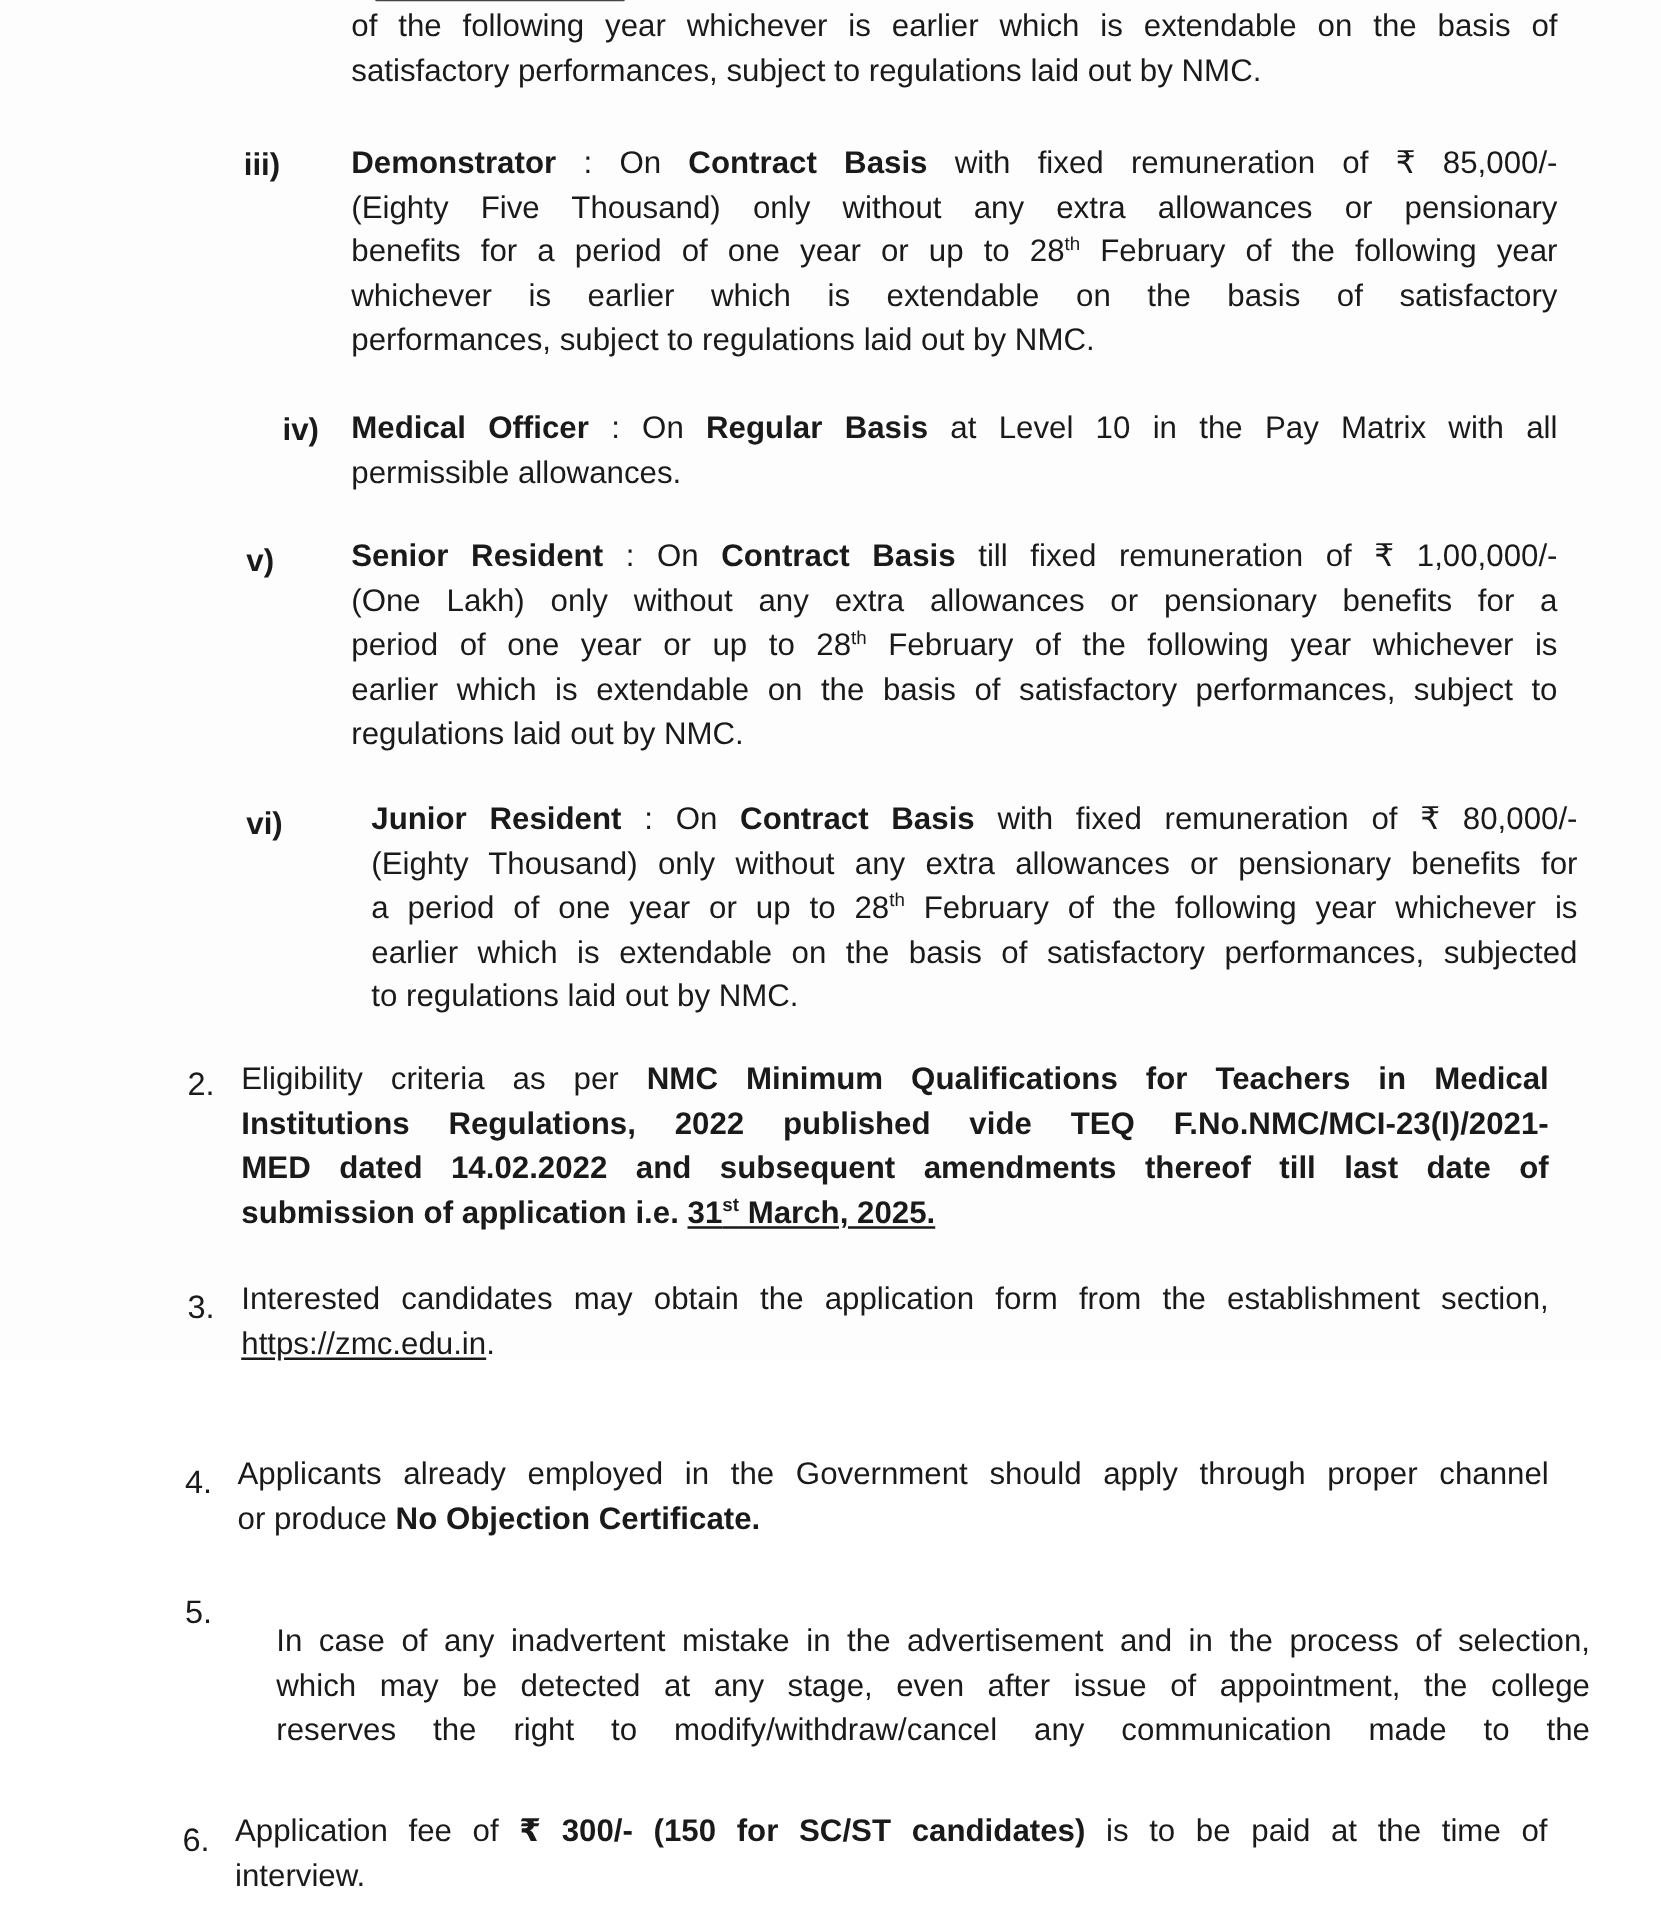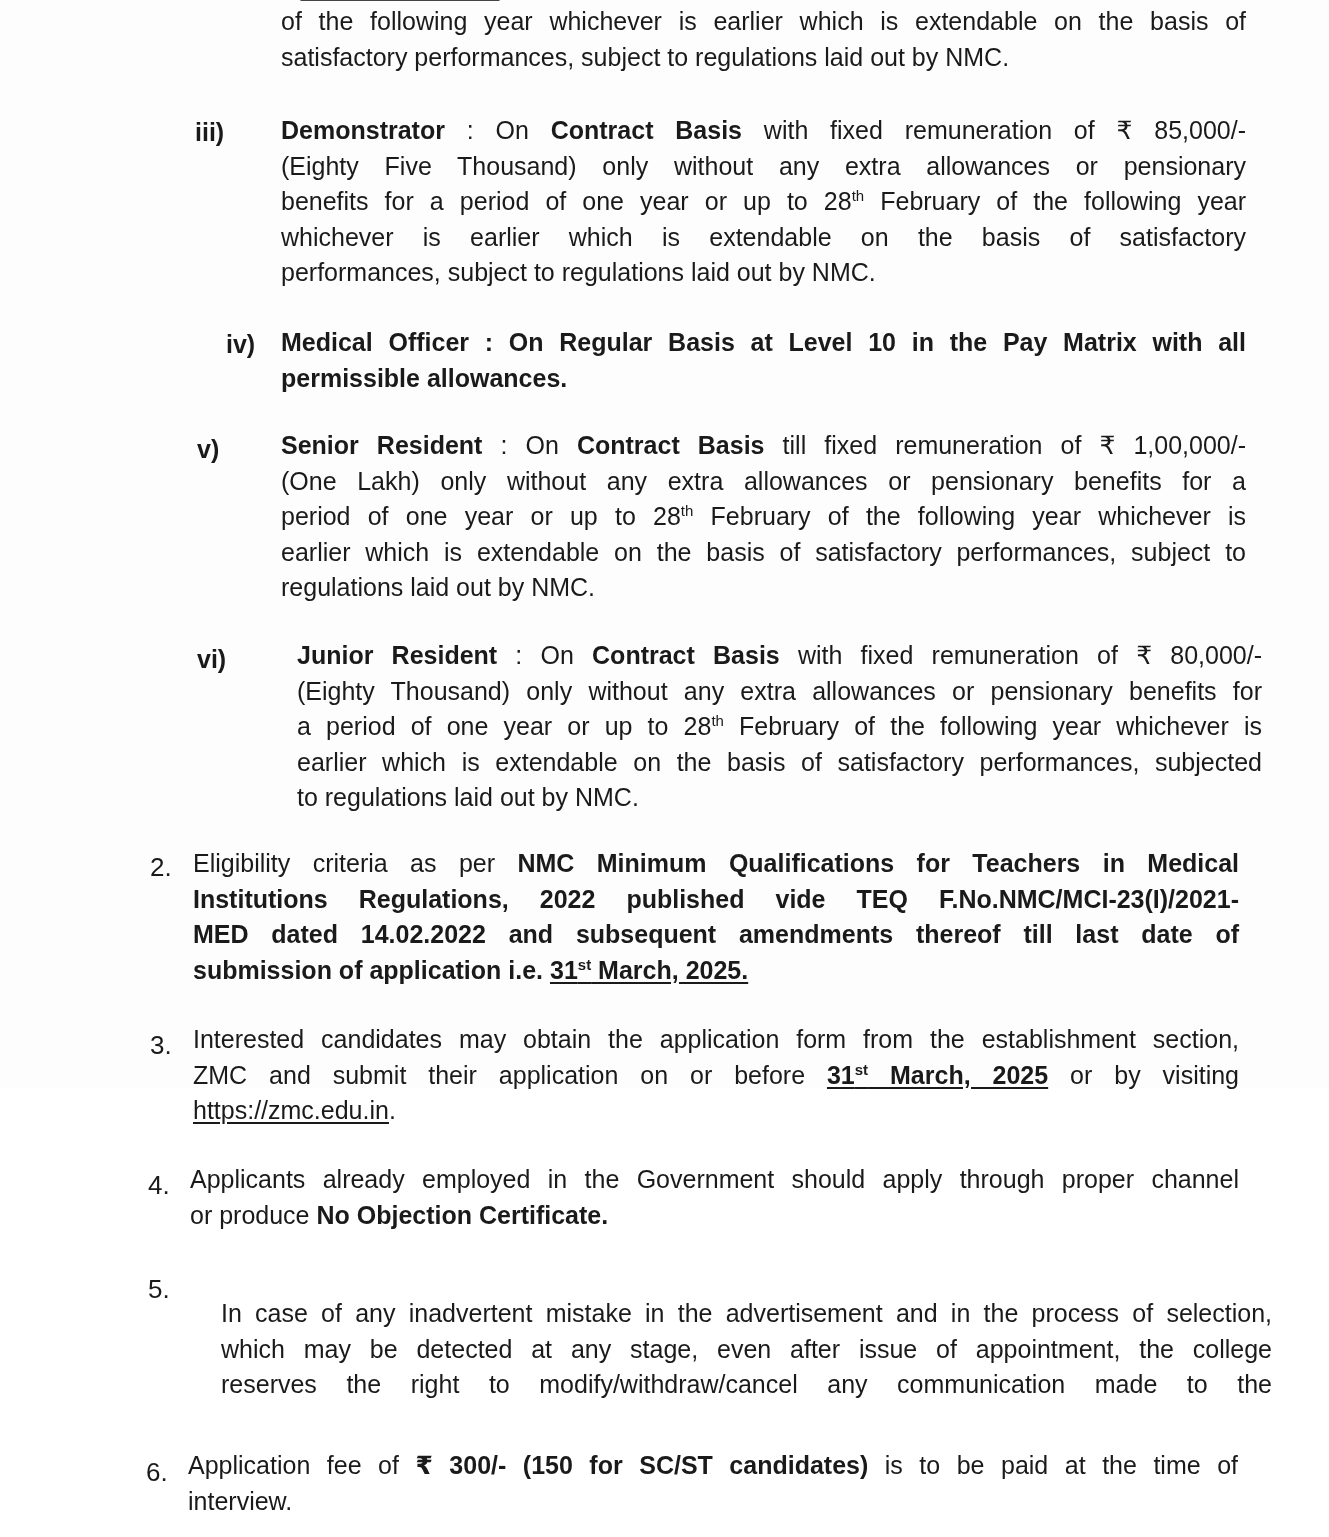--- a/index.html
+++ b/index.html
@@ -79,21 +79,21 @@
   <div class="marker" style="left:195px; top:115px;">iii)</div>
   <div class="text-block" style="top:113px;">
     <span class="ln"><b>Demonstrator</b><span> : On </span><b>Contract Basis</b><span> with fixed remuneration of ₹ 85,000/-</span></span>
     <span class="ln">(Eighty Five Thousand) only without any extra allowances or pensionary</span>
     <span class="ln"><span>benefits for a period of one year or up to 28</span><sup>th</sup><span> February of the following year</span></span>
     <span class="ln">whichever is earlier which is extendable on the basis of satisfactory</span>
     <span class="ln last">performances, subject to regulations laid out by NMC.</span>
   </div>
 
   <div class="marker" style="left:197px; top:327px;margin-left:29px;">iv)</div>
-  <div class="text-block" style="top:325px;font-weight:bold;">
+  <div class="text-block" style="top:325px;">
     <span class="ln"><b>Medical Officer</b><span> : On </span><b>Regular Basis</b><span> at Level 10 in the Pay Matrix with all</span></span>
     <span class="ln last">permissible allowances.</span>
   </div>
 
   <div class="marker" style="left:197px; top:432px;">v)</div>
   <div class="text-block" style="top:428px;">
     <span class="ln"><b>Senior Resident</b><span> : On </span><b>Contract Basis</b><span> till fixed remuneration of ₹ 1,00,000/-</span></span>
     <span class="ln">(One Lakh) only without any extra allowances or pensionary benefits for a</span>
     <span class="ln"><span>period of one year or up to 28</span><sup>th</sup><span> February of the following year whichever is</span></span>
     <span class="ln">earlier which is extendable on the basis of satisfactory performances, subject to</span>
@@ -113,21 +113,20 @@
   <div class="text-block wide" style="top:846px;">
     <span class="ln"><span>Eligibility criteria as per </span><b>NMC Minimum Qualifications for Teachers in Medical</b></span>
     <span class="ln b">Institutions Regulations, 2022 published vide TEQ F.No.NMC/MCI-23(I)/2021-</span>
     <span class="ln b">MED dated 14.02.2022 and subsequent amendments thereof till last date of</span>
     <span class="ln last b"><span>submission of application i.e. </span><span class="u"><span>31</span><sup>st</sup><span> March, 2025.</span></span></span>
   </div>
 
   <div class="num" style="left:150px; top:1028px;">3.</div>
   <div class="text-block wide" style="top:1022px;">
     <span class="ln">Interested candidates may obtain the application form from the establishment section,</span>
-    <span class="ln"><span>ZMC and submit their application on or before </span><b class="u"><span>31</span><sup>st</sup><span> March, 2025</span></b><span> or by visiting</span></span>
     <span class="ln last"><span class="u">https://zmc.edu.in</span><span>.</span></span>
   </div>
 
   <div class="num" style="left:148px; top:1168px;">4.</div>
   <div class="text-block wide" style="top:1162px; left:190px; width:1049px;">
     <span class="ln">Applicants already employed in the Government should apply through proper channel</span>
     <span class="ln last"><span>or produce </span><b>No Objection Certificate.</b></span>
   </div>
 
   <div class="num" style="left:148px; top:1272px;">5.</div>

